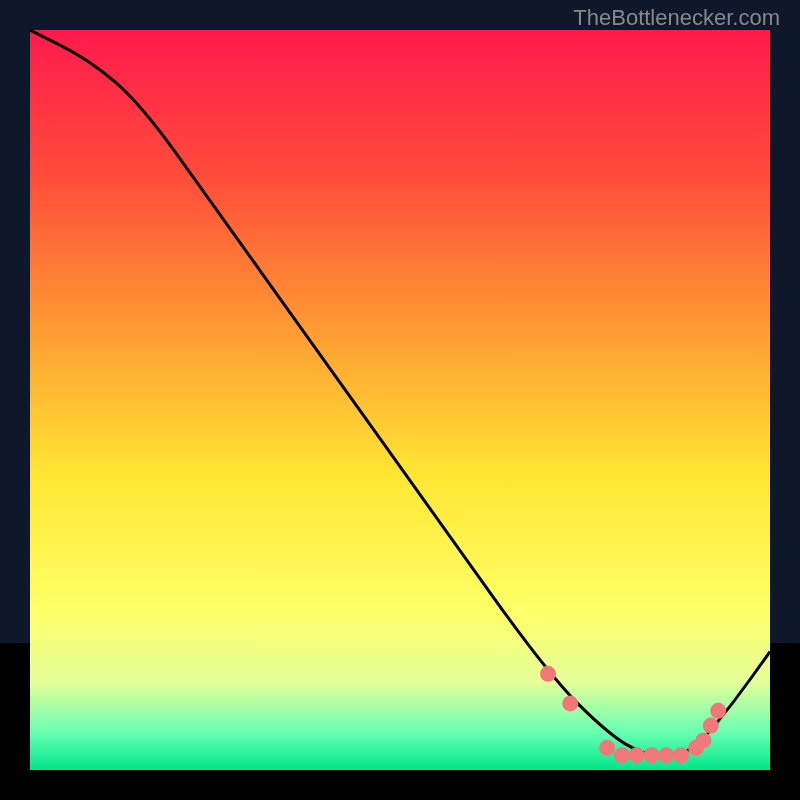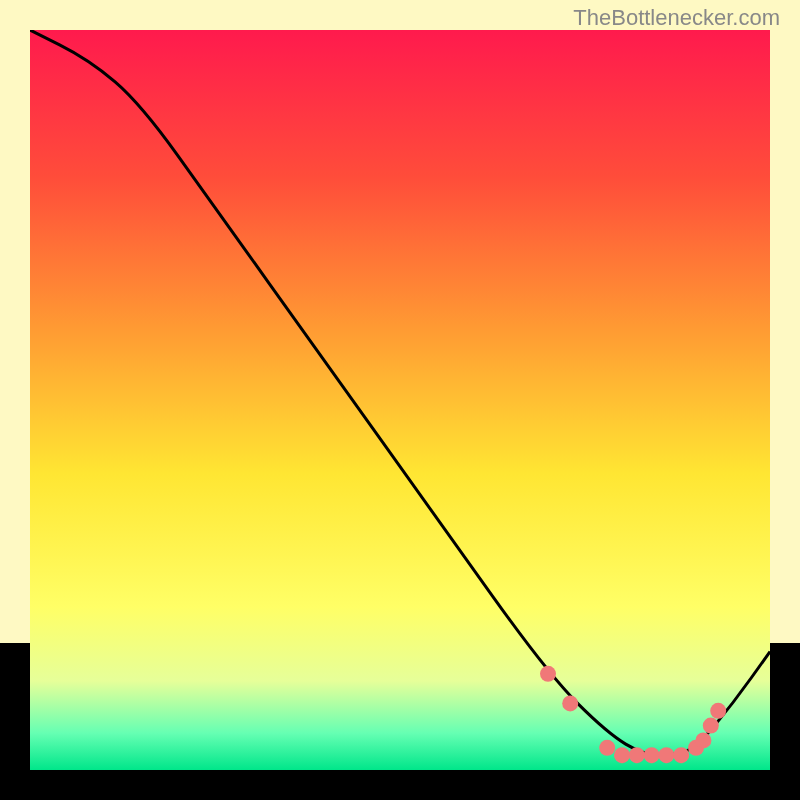--- a/index.html
+++ b/index.html
@@ -8,21 +8,21 @@
     background: #000;
     width: 800px;
     height: 800px;
     overflow: hidden;
     font-family: Arial, sans-serif;
   }
   .container {
     position: relative;
     width: 800px;
     height: 643px;
-    background: #fef9c3;
+    background: #0f172a;
   }
   .watermark {
     position: absolute;
     top: 5px;
     right: 20px;
     color: #888;
     font-size: 22px;
     font-weight: normal;
     z-index: 10;
   }

